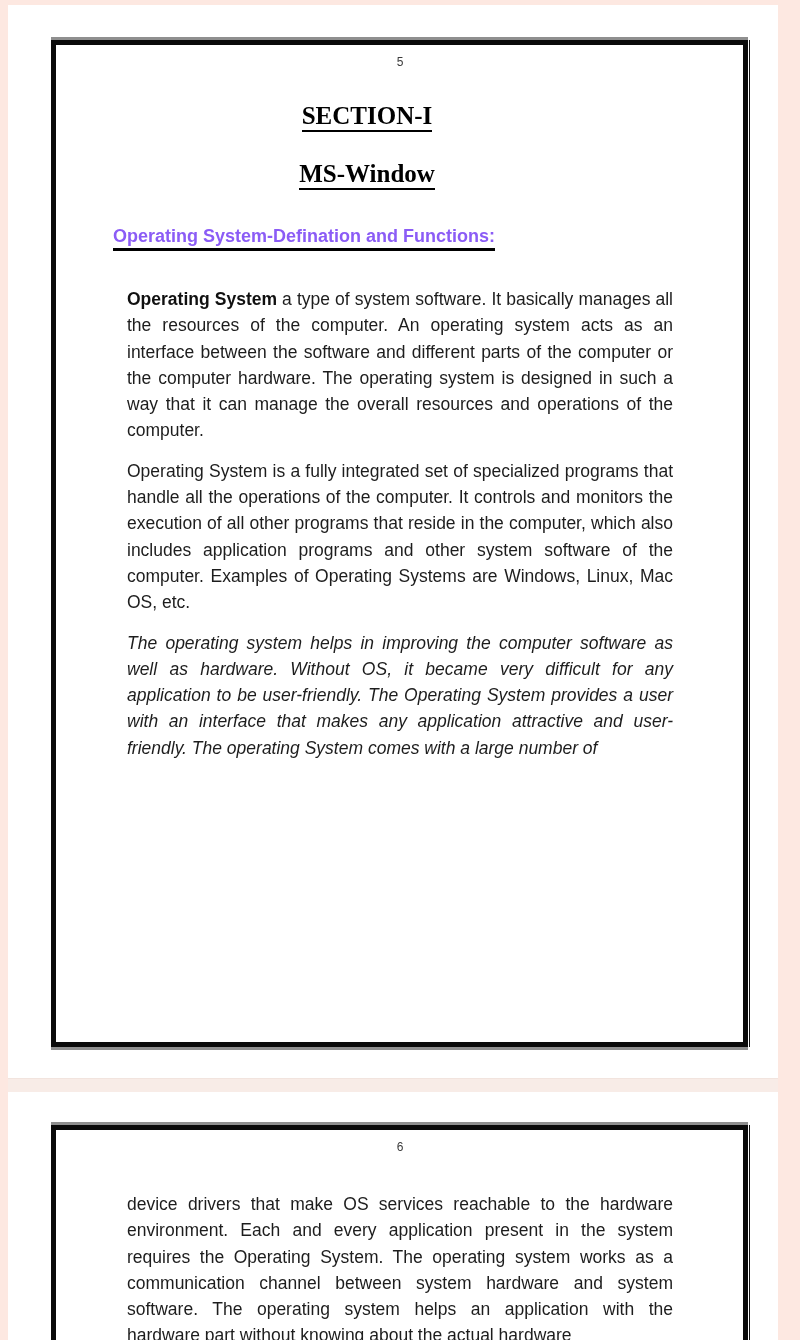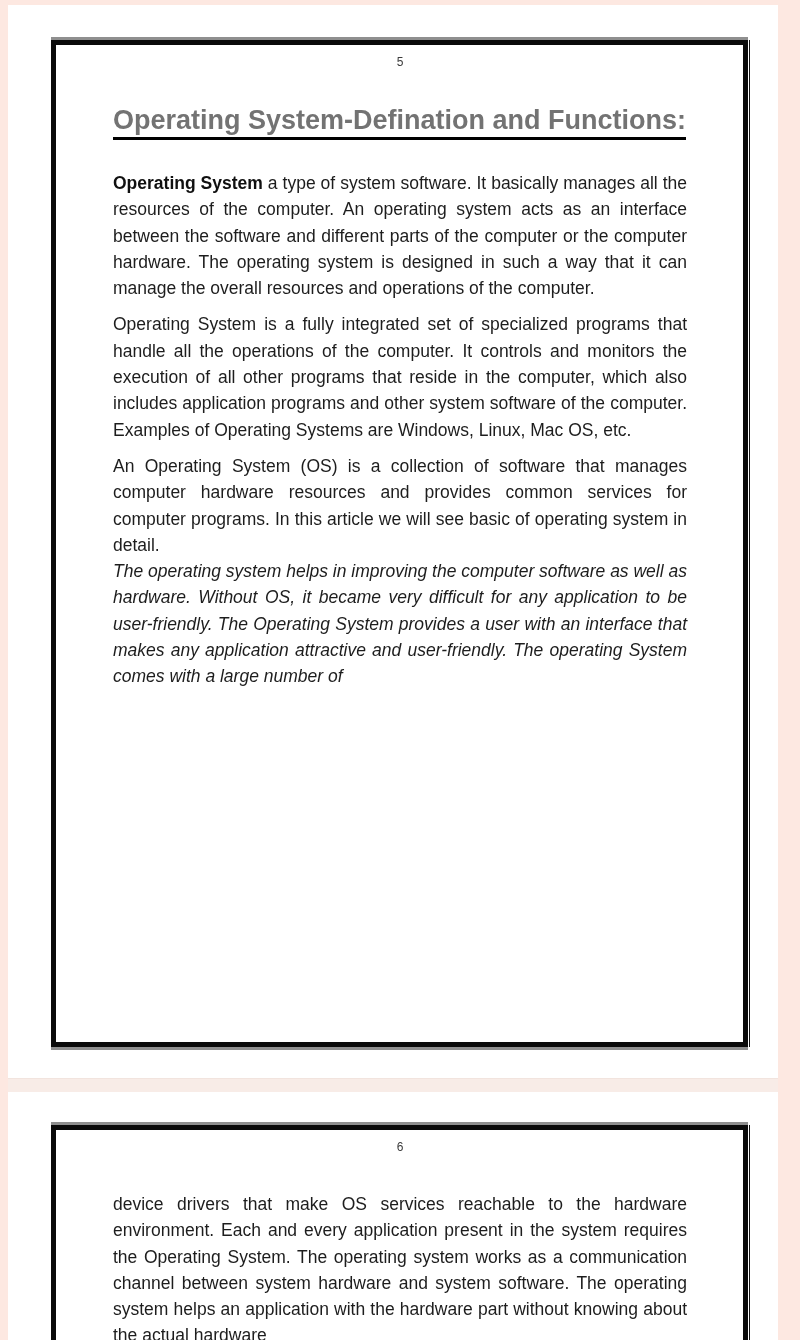--- a/index.html
+++ b/index.html
@@ -56,33 +56,33 @@
     text-align: center;
     padding-right: 66px; 
   }
   .h1a { margin-top: 33px; }
   .h1b { margin-top: 33px; }
 
   .h-sans {
     margin: 0;
     font-family: "Liberation Sans", sans-serif;
     font-weight: bold;
-    font-size: 27px;
+    font-size: 18px;
     line-height: 22px;
-    color: #737373;
+    color: #8b5cf6;
     text-align: left;
   }
   .sub1 { margin-top: 39px; }
   .sub2 { margin-top: 41px; }
 
   .u  { border-bottom: 2px solid #000; padding-bottom: 1px; }
   .u3 { border-bottom: 3px solid #000; padding-bottom: 2px; }
 
   .body {
-    margin: 0;
+    margin: 14px;
     font-family: "Liberation Sans", sans-serif;
     font-size: 17.5px;
     line-height: 26.3px;
     text-align: justify;
     color: #1d1d1d;
   }
   .body b { color: #101010; }
   .p1 { margin-top: 39px; }
   .p2 { margin-top: 10px; }
   .p3 { margin-top: 10px; }
@@ -92,30 +92,31 @@
 </style>
 </head>
 <body>
 
 <div class="viewer">
 
   <div class="page page1">
     <div class="doc-box">
       <div class="pagenum">5</div>
 
+      <h1 class="h-serif h1a"><span class="u">SECTION-I</span></h1>
 
+      <h1 class="h-serif h1b"><span class="u">MS-Window</span></h1>
 
       <h2 class="h-sans sub1"><span class="u3">Operating System-Defination and Functions:</span></h2>
 
 
       <p class="body p1"><b>Operating System</b><span> a type of system software. It basically manages all the resources of the computer. An operating system acts as an interface between the software and different parts of the computer or the computer hardware. The operating system is designed in such a way that it can manage the overall resources and operations of the computer.</span></p>
 
       <p class="body p2">Operating System is a fully integrated set of specialized programs that handle all the operations of the computer. It controls and monitors the execution of all other programs that reside in the computer, which also includes application programs and other system software of the computer. Examples of Operating Systems are Windows, Linux, Mac OS, etc.</p>
 
-      <p class="body p3">An Operating System (OS) is a collection of software that manages computer hardware resources and provides common services for computer programs. In this article we will see basic of operating system in detail.</p>
 
 
       <p class="body p4">The operating system helps in improving the computer software as well as hardware. Without OS, it became very difficult for any application to be user-friendly. The Operating System provides a user with an interface that makes any application attractive and user-friendly. The operating System comes with a large number of</p>
     </div>
   </div>
 
   <div class="page-gap"></div>
 
   <div class="page page2">
     <div class="doc-box">

